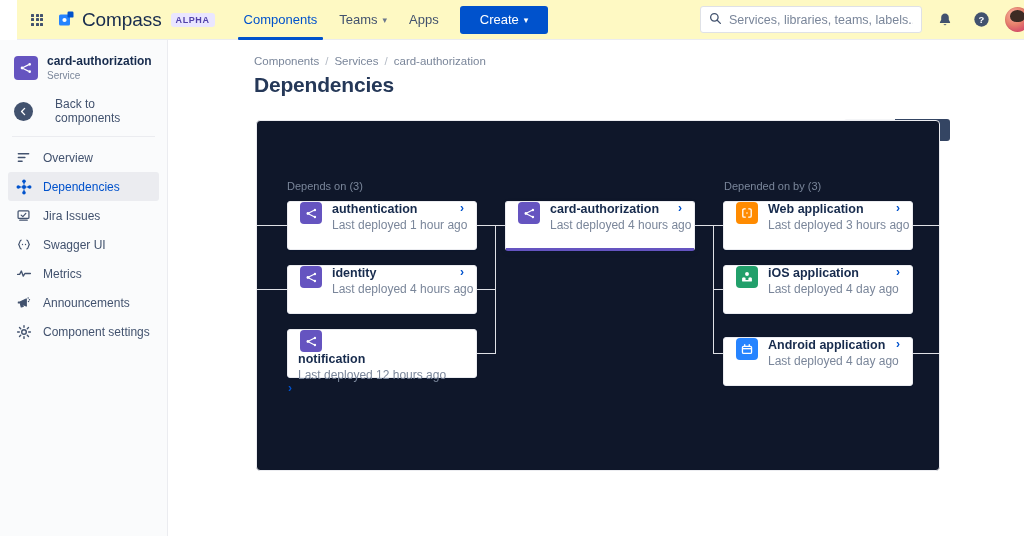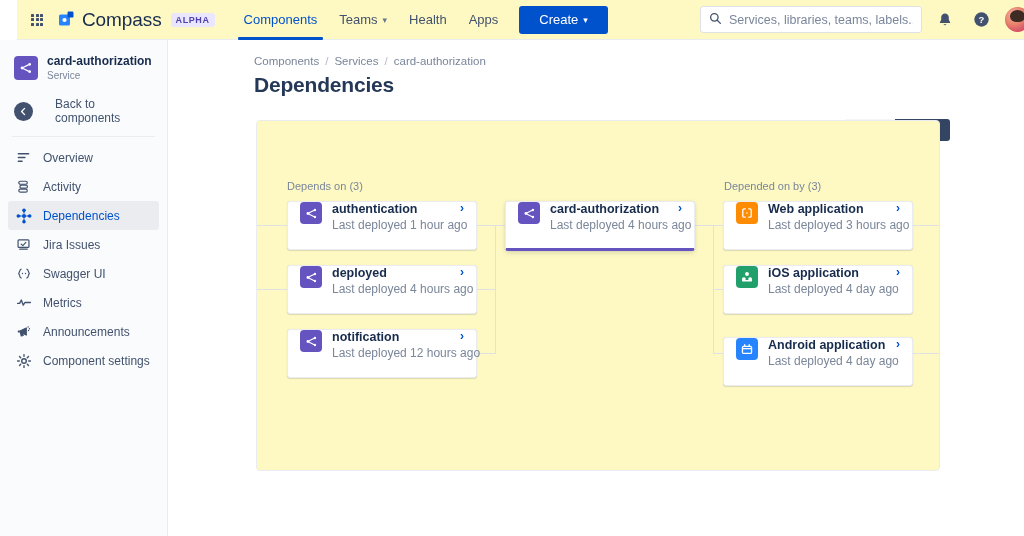--- a/index.html
+++ b/index.html
@@ -144,21 +144,21 @@
     font-size: 12px; height: 22px; padding: 0 16px; display: flex; align-items: center;
     justify-content: center; cursor: pointer; border: none;
     font-family: "Liberation Sans", sans-serif;
   }
   .vt-btn.off { background: #f4f5f7; color: #42526e; }
   .vt-btn.on  { background: #344563; color: #ffffff; }
 
   
   .graph {
     position: absolute; left: 88px; top: 80px; width: 684px; height: 351px;
-    background: #fef9c3; border: 1px solid #ebecf0; border-radius: 4px;
+    background: #0f172a; border: 1px solid #ebecf0; border-radius: 4px;
     overflow: hidden;
   }
   .col-label {
     position: absolute; font-size: 11px; color: #7a869a;
   }
   .col-label.left  { left: 30px; top: 59px; }
   .col-label.right { left: 467px; top: 59px; }
 
   
   .connectors { position: absolute; left: 0; top: 0; width: 684px; height: 351px; }
@@ -174,21 +174,21 @@
     display: flex; align-items: center; justify-content: center; margin-left: 12px;
   }
   .node .n-body { margin-left: 10px; flex: 1 1 auto; min-width: 0; }
   .node .n-name { font-size: 12.5px; font-weight: 700; color: #172b4d; line-height: 15px; white-space: nowrap; }
   .node .n-meta { font-size: 12px; color: #7a869a; line-height: 14px; margin-top: 1px; white-space: nowrap; }
   .node .n-chev { margin-right: 12px; color: #0052cc; font-size: 12px; font-weight: 700; line-height: 1; }
 
   .node.dep  { left: 30px;  width: 190px; height: 49px; }
   .node.d0 { top: 80px; }
   .node.d1 { top: 144px; }
-  .node.d2 { top: 208px; }
+  .node.d2 { top: 208px; flex-direction: column; }
 
   .node.center {
     left: 248px; top: 80px; width: 190px; height: 50px;
     border-bottom: 3px solid #6554c0;
     box-shadow: 0 2px 5px rgba(9,30,66,.14), 0 0 1px rgba(9,30,66,.12);
   }
 
   .node.by  { left: 466px; width: 190px; height: 49px; }
   .node.b0 { top: 80px; }
   .node.b1 { top: 144px; }
@@ -232,23 +232,20 @@
 
   <div class="nav-items">
     <div class="nav-item active">
       <span>Components</span>
     </div>
     <div class="nav-item">
       <span>Teams</span>
       <span class="nav-caret">▾</span>
     </div>
     <div class="nav-item">
-      <span>Health</span>
-    </div>
-    <div class="nav-item">
       <span>Apps</span>
     </div>
     <button class="create-btn">
       <span>Create</span>
       <span class="nav-caret">▾</span>
     </button>
   </div>
 
   <div class="topnav-right">
     <div class="search-box">
@@ -311,30 +308,20 @@
     <span class="ic">
       <svg width="15" height="15" viewBox="0 0 16 16" stroke="#42526e" stroke-width="1.5" stroke-linecap="round">
         <line x1="2.5" y1="4" x2="13.5" y2="4"></line>
           <line x1="2.5" y1="8" x2="9.5" y2="8"></line>
           <line x1="2.5" y1="12" x2="6.5" y2="12"></line>
       </svg>
     </span>
     <span class="lbl">Overview</span>
   </div>
 
-  <div class="sb-item">
-    <span class="ic">
-      <svg width="15" height="15" viewBox="0 0 16 16" fill="none" stroke="#42526e" stroke-width="1.3">
-        <rect x="3" y="2.4" width="9" height="3.2" rx="1.6"></rect>
-        <rect x="4.2" y="6.6" width="8" height="3.2" rx="1.6"></rect>
-        <rect x="3" y="10.8" width="9" height="3.2" rx="1.6"></rect>
-      </svg>
-    </span>
-    <span class="lbl">Activity</span>
-  </div>
 
   <div class="sb-item active">
     <span class="ic">
       <svg width="16" height="16" viewBox="0 0 16 16" fill="#0052cc">
         <circle cx="8" cy="8" r="2.1"></circle>
         <circle cx="8" cy="2.3" r="1.8"></circle>
         <circle cx="8" cy="13.7" r="1.8"></circle>
         <circle cx="2.3" cy="8" r="1.8"></circle>
         <circle cx="13.7" cy="8" r="1.8"></circle>
         <rect x="7.4" y="3" width="1.2" height="2.6"></rect>
@@ -464,21 +451,21 @@
     <div class="node dep d1">
       <span class="n-icon ic-purple">
         <svg width="13" height="13" viewBox="0 0 16 16" fill="none" stroke="#ffffff" stroke-width="1.4" stroke-linecap="round">
           <circle cx="3.6" cy="8" r="1.7" fill="#ffffff" stroke="none"></circle>
           <circle cx="12.2" cy="3.8" r="1.5" fill="#ffffff" stroke="none"></circle>
           <circle cx="12.2" cy="12.2" r="1.5" fill="#ffffff" stroke="none"></circle>
           <path d="M5.2 7.2l5.5-2.8M5.2 8.8l5.5 2.8"></path>
         </svg>
       </span>
       <span class="n-body">
-        <span class="n-name" style="display: block;">deployed</span>
+        <span class="n-name" style="display: block;">identity</span>
         <span class="n-meta" style="display: block;">Last deployed 4 hours ago</span>
       </span>
       <span class="n-chev">›</span>
     </div>
 
     <div class="node dep d2">
       <span class="n-icon ic-purple">
         <svg width="13" height="13" viewBox="0 0 16 16" fill="none" stroke="#ffffff" stroke-width="1.4" stroke-linecap="round">
           <circle cx="3.6" cy="8" r="1.7" fill="#ffffff" stroke="none"></circle>
           <circle cx="12.2" cy="3.8" r="1.5" fill="#ffffff" stroke="none"></circle>

